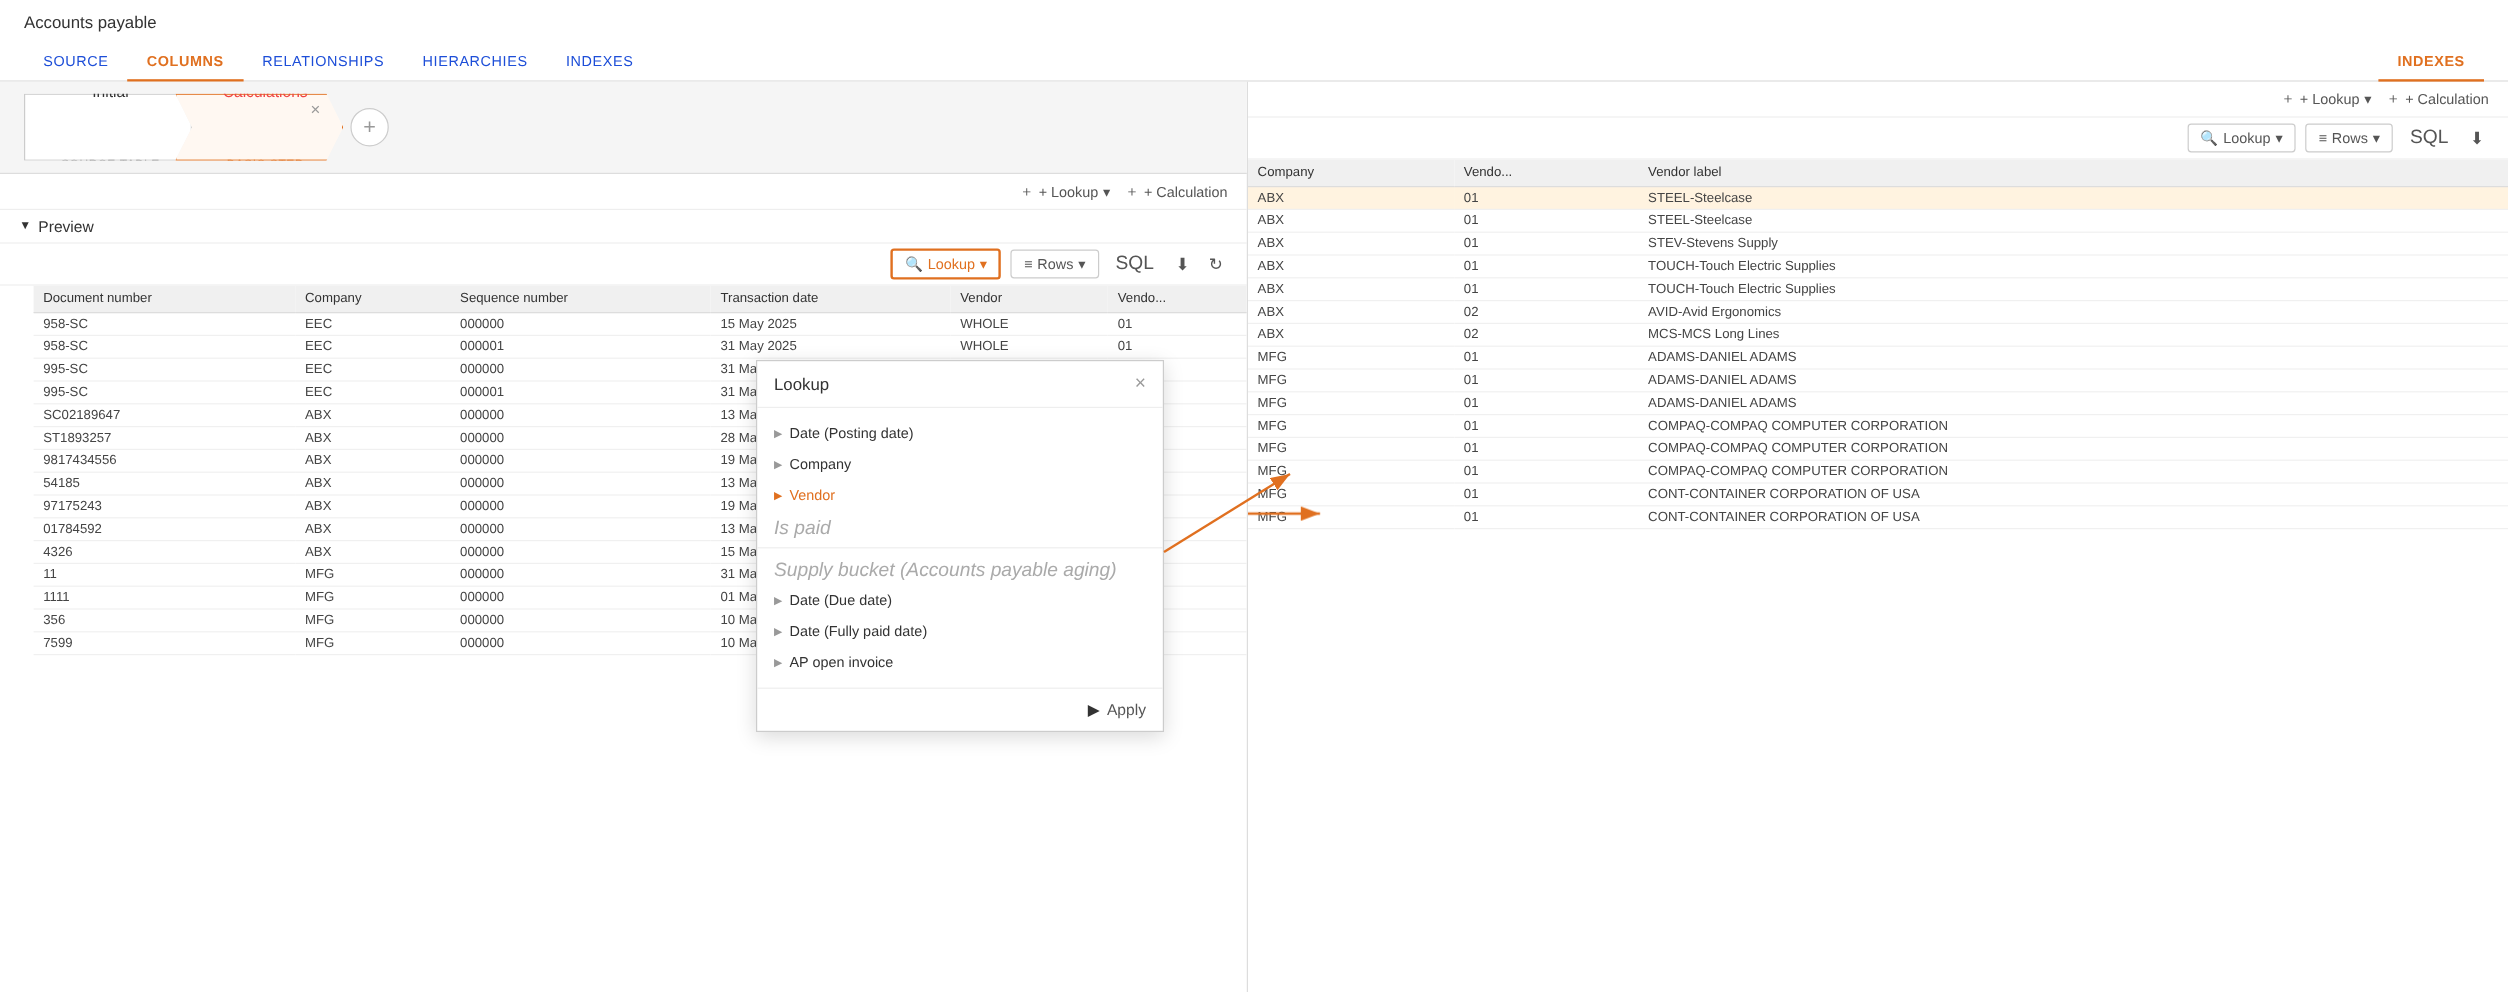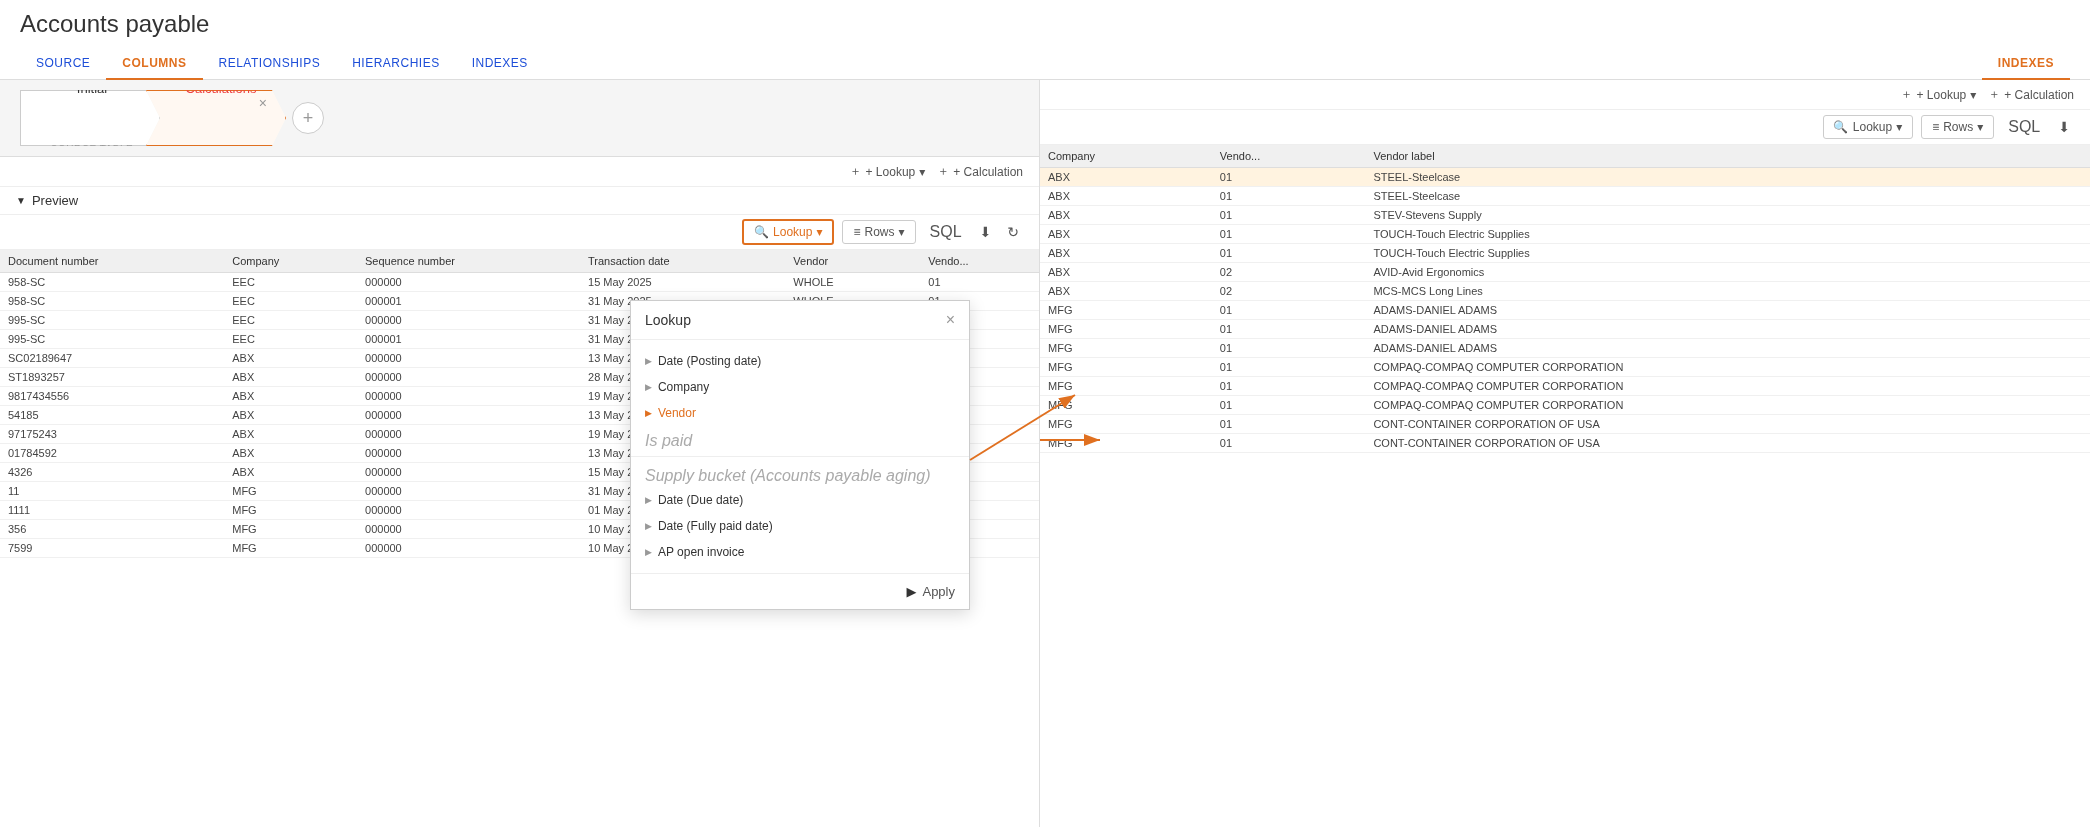--- a/index.html
+++ b/index.html
@@ -2,21 +2,21 @@
 <html><head>
   <meta charset="utf-8">
   <style>
     * { box-sizing: border-box; margin: 0; padding: 0; }
     body { font-family: 'Segoe UI', Arial, sans-serif; font-size: 12px; background: #fff; color: #333; overflow: hidden; width: 2090px; height: 827px; }
 
     .app-container { display: flex; flex-direction: column; height: 100%; width: 100%; }
 
     
     .page-header { padding: 10px 20px 4px 20px; }
-    .page-title { font-size: 24px; font-weight: 300; color: #333; }
+    .page-title { font-size: 14px; font-weight: 300; color: #333; }
     .page-subtitle { font-size: 12px; color: #999; }
 
     
     .tabs-bar { display: flex; align-items: center; border-bottom: 1px solid #ddd; padding: 0 20px; margin-top: 6px; }
     .tab-item { padding: 8px 16px; font-size: 12px; color: #1d4ed8; cursor: pointer; text-transform: uppercase; letter-spacing: 0.5px; border-bottom: 2px solid transparent; margin-bottom: -1px; }
     .tab-item.active { color: #e07020; border-bottom: 2px solid #e07020; font-weight: 600; }
 
     
     .main-content { display: flex; flex: 1; overflow: hidden; }
 
@@ -44,21 +44,21 @@
       border-color: #e07020; color: #e07020;
     }
     .step-name { font-size: 13px; font-weight: 500; }
     .step-name.active { color: #ef4444; }
     .step-type { font-size: 10px; color: #999; text-transform: uppercase; letter-spacing: 0.5px; margin-top: 48px; }
     .step-type.active { color: #e07020; text-align: center; }
     .step-close { position: absolute; top: 4px; right: 18px; cursor: pointer; color: #999; font-size: 14px; }
     .add-step-btn { width: 32px; height: 32px; border-radius: 50%; border: 1px solid #ccc; background: #fff; cursor: pointer; display: flex; align-items: center; justify-content: center; font-size: 18px; color: #999; margin-left: 6px; }
 
     
-    .preview-area { flex: 1; overflow: auto; }
+    .preview-area { flex: 1; overflow: auto; padding-left: 28px; }
     .preview-header { padding: 6px 16px; font-size: 13px; font-weight: 500; color: #333; display: flex; align-items: center; gap: 6px; border-bottom: 1px solid #eee; }
     .preview-header .chevron { font-size: 10px; }
 
     
     .toolbar { display: flex; align-items: center; justify-content: flex-end; padding: 4px 16px; gap: 8px; border-bottom: 1px solid #eee; }
     .toolbar-btn {
       display: flex; align-items: center; gap: 4px;
       padding: 4px 10px; border: 1px solid #ccc; border-radius: 3px;
       background: #fff; cursor: pointer; font-size: 12px; color: #555;
     }

